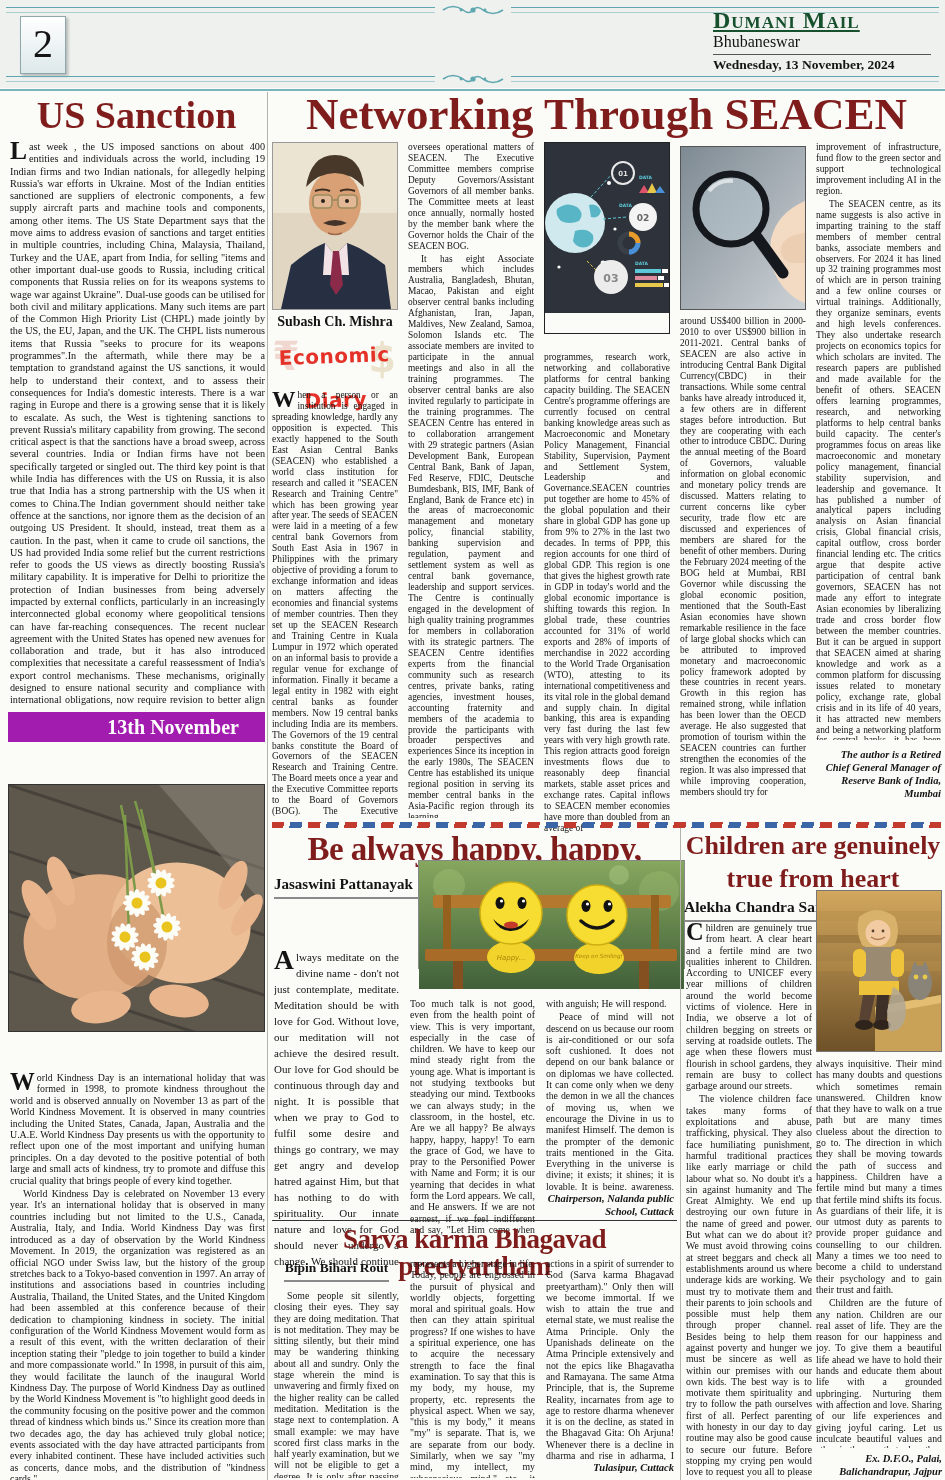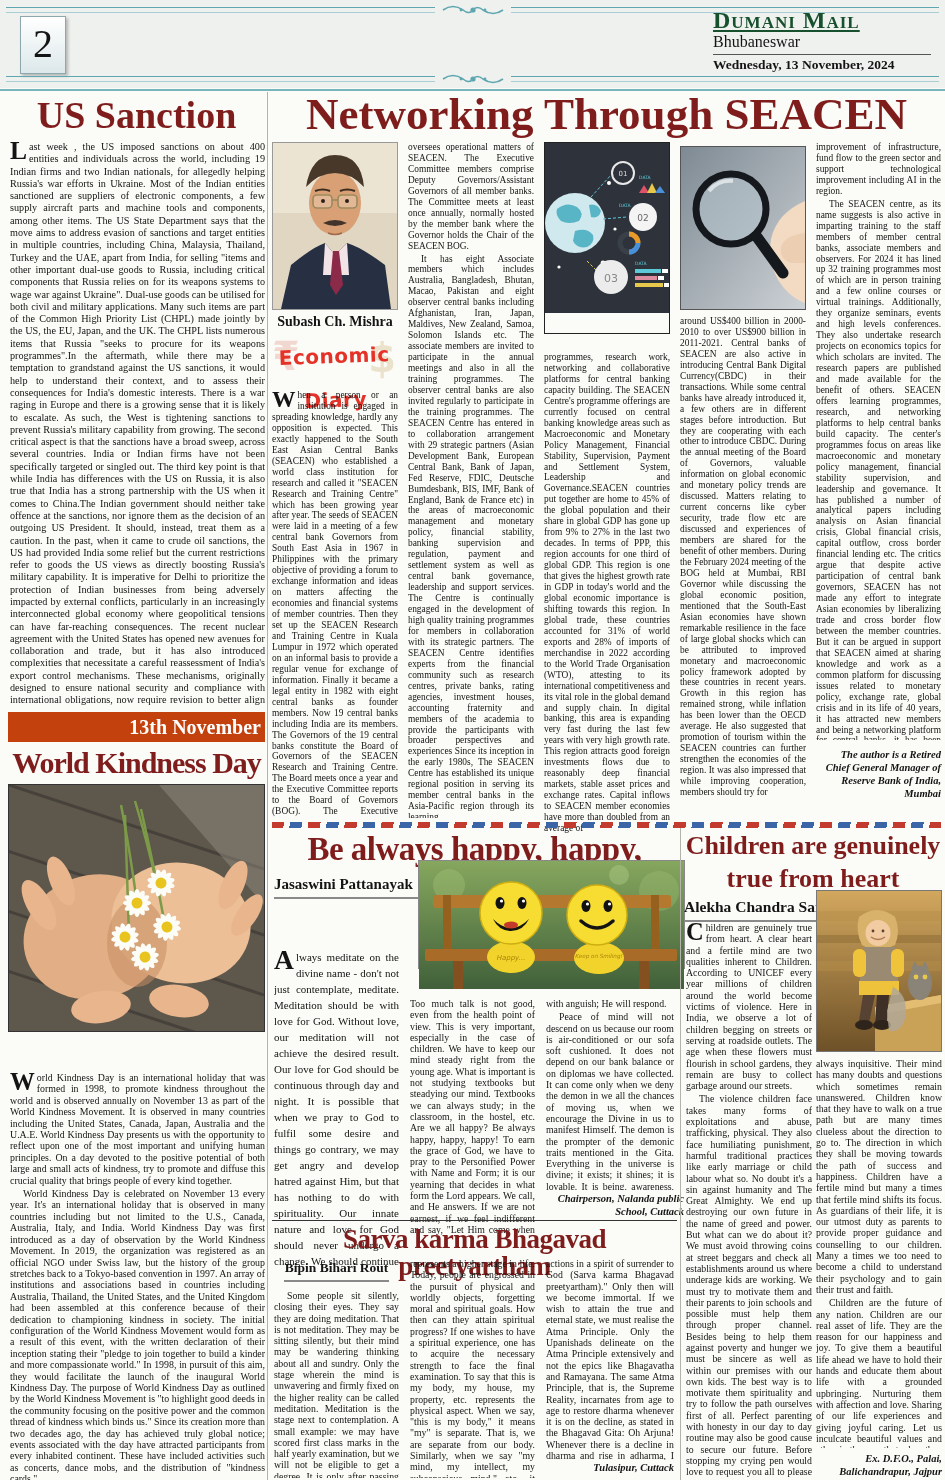--- a/index.html
+++ b/index.html
@@ -25,22 +25,22 @@
   .txt{position:absolute;overflow:hidden;text-align:justify;}
   .txt p{margin:0 0 0 0;}
   .txt p.ind{text-indent:13px;}
   .txt p+p{margin-top:2px;}
   .dc::first-letter{font-size:250%;font-weight:700;float:left;line-height:.78;padding-right:2px;}
   .hrule{position:absolute;border-top:1.5px solid #333;}
   .vrule{position:absolute;border-left:1px solid #b3b3ac;}
   .headline{position:absolute;font-weight:700;text-align:center;color:#7f1d1d;}
   .author{position:absolute;font-weight:700;border-bottom:2.5px solid #8a8a8a;padding-bottom:4px;}
   .footer-it{font-weight:700;font-style:italic;text-align:right;}
-  .banner{position:absolute;background:#c2410c;color:#fff;text-align:right;
-          font:700 20px/30px "Liberation Serif",serif;padding-right:4px;box-sizing:border-box;}
+  .banner{position:absolute;background:#a21caf;color:#fff;text-align:right;
+          font:700 20px/30px "Liberation Serif",serif;padding-right:26px;box-sizing:border-box;}
   .airmail{position:absolute;height:6px;
      background:repeating-linear-gradient(100deg,#c23b2e 0 12px,transparent 12px 18px,#3a66a8 18px 30px,transparent 30px 36px);}
   .imgbox{position:absolute;border:1px solid #333;box-sizing:border-box;}
   .imgbox svg{display:block;}
   
   .diary{position:absolute;text-align:center;}
   .diary .bgsym{position:absolute;font:700 40px/1 "DejaVu Sans",sans-serif;opacity:.3;}
   .diary .label{position:relative;font:700 20px/44px "DejaVu Sans",sans-serif;color:#e53228;letter-spacing:.5px;
                 transform:rotate(-2deg);display:block;}
 </style>
@@ -80,21 +80,20 @@
   </div>
   <div class="header-rule"></div>
 
   <div class="headline" style="left:8px;top:96px;width:257px;font-size:38px;line-height:1;">US Sanction</div>
   <div class="txt" style="left:10px;top:141px;width:255px;height:566px;font-size:10.2px;line-height:12.3px;">
     <p class="dc">Last week , the US imposed sanctions on about 400 entities and individuals across the world, including 19 Indian firms and two Indian nationals, for allegedly helping Russia's war efforts in Ukraine. Most of the Indian entities sanctioned are suppliers of electronic components, a few supply aircraft parts and machine tools and components, among other items. The US State Department says that the move aims to address evasion of sanctions and target entities in multiple countries, including China, Malaysia, Thailand, Turkey and the UAE, apart from India, for selling "items and other important dual-use goods to Russia, including critical components that Russia relies on for its weapons systems to wage war against Ukraine". Dual-use goods can be utilised for both civil and military applications. Many such items are part of the Common High Priority List (CHPL) made jointly by the US, the EU, Japan, and the UK. The CHPL lists numerous items that Russia "seeks to procure for its weapons programmes".In the aftermath, while there may be a temptation to grandstand against the US sanctions, it would help to understand their context, and to assess their consequences for India's domestic interests. There is a war raging in Europe and there is a growing sense that it is likely to escalate. As such, the West is tightening sanctions to prevent Russia's military capability from growing. The second critical aspect is that the sanctions have a broad sweep, across several countries. India or Indian firms have not been specifically targeted or singled out. The third key point is that while India has differences with the US on Russia, it is also true that India has a strong partnership with the US when it comes to China.The Indian government should neither take offence at the sanctions, nor ignore them as the decision of an outgoing US President. It should, instead, treat them as a caution. In the past, when it came to crude oil sanctions, the US had provided India some relief but the current restrictions refer to goods the US views as directly boosting Russia's military capability. It is imperative for Delhi to prioritize the protection of Indian businesses from being adversely impacted by external conflicts, particularly in an increasingly interconnected global economy where geopolitical tensions can have far-reaching consequences. The recent nuclear agreement with the United States has opened new avenues for collaboration and trade, but it has also introduced complexities that necessitate a careful reassessment of India's export control mechanisms. These mechanisms, originally designed to ensure national security and compliance with international obligations, now require revision to better align with the current geopolitical landscape.</p>
 
   </div>
 
   <div class="banner" style="left:8px;top:712px;width:257px;height:30px;">13th November</div>
-  <div class="headline" style="left:8px;top:748px;width:257px;font-size:30px;line-height:1;letter-spacing:-1px;">World Kindness Day</div>
   <div class="imgbox" style="left:8px;top:784px;width:257px;height:248px;">
     <svg width="255" height="246" viewBox="0 0 255 246">
       <defs>
         <g id="daisy">
           <g fill="#fdfdf8">
             <ellipse rx="4" ry="14"></ellipse>
             <ellipse rx="4" ry="14" transform="rotate(30)"></ellipse>
             <ellipse rx="4" ry="14" transform="rotate(60)"></ellipse>
             <ellipse rx="4" ry="14" transform="rotate(90)"></ellipse>
             <ellipse rx="4" ry="14" transform="rotate(120)"></ellipse>
@@ -173,21 +172,21 @@
   </div>
   <div class="txt" style="left:272px;top:390px;width:126px;height:428px;font-size:9.4px;line-height:10.95px;">
     <p class="dc">When a person or an institution is engaged in spreading knowledge, hardly any opposition is expected. This exactly happened to the South East Asian Central Banks (SEACEN) who established a world class institution for research and called it "SEACEN Research and Training Centre" which has been growing year after year. The seeds of SEACEN were laid in a meeting of a few central bank Governors from South East Asia in 1967 in Philippines with the primary objective of providing a forum to exchange information and ideas on matters affecting the economies and financial systems of member countries. Then they set up the SEACEN Research and Training Centre in Kuala Lumpur in 1972 which operated on an informal basis to provide a regular venue for exchange of information. Finally it became a legal entity in 1982 with eight central banks as founder members. Now 19 central banks including India are its members. The Governors of the 19 central banks constitute the Board of Governors of the SEACEN Research and Training Centre. The Board meets once a year and the Executive Committee reports to the Board of Governors (BOG). The Executive Committee</p>
   </div>
 
   <div class="txt" style="left:408px;top:142px;width:126px;height:676px;font-size:9.4px;line-height:10.95px;font-family:Liberation Serif, serif;">
     <p>oversees operational matters of SEACEN. The Executive Committee members comprise Deputy Governors/Assistant Governors of all member banks. The Committee meets at least once annually, normally hosted by the member bank where the Governor holds the Chair of the SEACEN BOG.</p>
     <p class="ind">It has eight Associate members which includes Australia, Bangladesh, Bhutan, Macao, Pakistan and eight observer central banks including Afghanistan, Iran, Japan, Maldives, New Zealand, Samoa, Solomon Islands etc. The associate members are invited to participate in the annual meetings and also in all the training programmes. The observer central banks are also invited regularly to participate in the training programmes. The SEACEN Centre has entered in to collaboration arrangement with 29 strategic partners (Asian Development Bank, European Central Bank, Bank of Japan, Fed Reserve, FDIC, Deutsche Bumdesbank, BIS, IMF, Bank of England, Bank de France etc) in the areas of macroeconomic management and monetary policy, financial stability, banking supervision and regulation, payment and settlement system as well as central bank governance, leadership and support services. The Centre is continually engaged in the development of high quality training programmes for members in collaboration with its strategic partners. The SEACEN Centre identifies experts from the financial community such as research centres, private banks, rating agencies, investment houses, accounting fraternity and members of the academia to provide the participants with broader perspectives and experiences Since its inception in the early 1980s, The SEACEN Centre has established its unique regional position in serving its member central banks in the Asia-Pacific region through its learning</p>
   </div>
 
-  <div class="imgbox" style="left:544px;top:142px;width:126px;height:192px;border-color:#222;">
+  <div class="imgbox" style="left:544px;top:142px;width:126px;height:192px;border-color:#222;font-weight:bold;">
     <svg width="124" height="170" viewBox="0 0 124 170">
       <rect width="124" height="170" fill="#2e333b"></rect>
       <circle cx="30" cy="80" r="30" fill="#cfe9ee"></circle>
       <g fill="#58b5c6">
         <path d="M12 66 Q22 58 32 64 Q40 70 34 78 Q24 82 16 78 Q10 72 12 66Z"></path>
         <path d="M30 88 Q42 84 48 92 Q50 100 42 104 Q32 106 28 98Z"></path>
         <path d="M44 62 Q52 60 56 68 Q54 76 46 74Z"></path>
       </g>
       <g fill="#ffffff">
           <circle cx="64" cy="40" r="2"></circle>
@@ -302,21 +301,21 @@
     <p class="dc">Always meditate on the divine name - don't not just contemplate, meditate. Meditation should be with love for God. Without love, our meditation will not achieve the desired result. Our love for God should be continuous through day and night. It is possible that when we pray to God to fulfil some desire and things go contrary, we may get angry and develop hatred against Him, but that has nothing to do with spirituality. Our innate nature and love for God should never undergo a change. We should continue to attach ourself to the divine name. That is real meditation. When we are in deep meditation, nothing in the external world should be visible to us even if we open our eyes.</p>
     <p class="ind">We also need to be careful about our speech. Too much talk is very bad. Do not indulge in excessive talk. Try to mend our nature. Observe silence as far as possible and be quiet. Talk as much as is needed. Just answer to the point. If we talk more, we will be branded as a chatter-box.</p>
   </div>
   <div class="txt" style="left:410px;top:998px;width:125px;height:238px;font-size:9.8px;line-height:11.3px;">
     <p>Too much talk is not good, even from the health point of view. This is very important, especially in the case of children. We have to keep our mind steady right from the young age. What is important is not studying textbooks but steadying our mind. Textbooks we can always study; in the classroom, in the hostel, etc. Are we all happy? Be always happy, happy, happy! To earn the grace of God, we have to pray to the Personified Power with Name and Form; it is our yearning that decides in what form the Lord appears. We call, and He answers. If we are not earnest, if we feel indifferent and say, "Let Him come when He wills, in the form He likes and with the name He prefers," He will not come at all. Call on Him</p>
   </div>
   <div class="txt" style="left:546px;top:998px;width:128px;height:192px;font-size:9.8px;line-height:11.3px;">
     <p>with anguish; He will respond.</p>
     <p class="ind">Peace of mind will not descend on us because our room is air-conditioned or our sofa soft cushioned. It does not depend on our bank balance or on diplomas we have collected. It can come only when we deny the demon in we all the chances of moving us, when we encourage the Divine in us to manifest Himself. The demon is the prompter of the demonic traits mentioned in the Gita. Everything in the universe is divine; it exists; it shines; it is lovable. It is being, awareness, beloved; it is being-awareness-bliss. For it is the same as the universal, eternal Absolute, which is also being-awareness-bliss.</p>
   </div>
-  <div class="footer-it" style="position:absolute;left:546px;top:1192px;width:128px;font-size:10.5px;line-height:13px;margin-left:10px;">
+  <div class="footer-it" style="position:absolute;left:546px;top:1192px;width:128px;font-size:10.5px;line-height:13px;">
     <div>Chairperson, Nalanda public</div>
     <div>School, Cuttack</div>
   </div>
 
   <div class="hrule" style="left:272px;top:1220px;width:405px;"></div>
 
   <div class="headline" style="left:272px;top:1226px;width:405px;font-size:27px;line-height:1;letter-spacing:-.5px;">Sarva karma Bhagavad preetyartham</div>
   <div class="author" style="left:284px;top:1260px;width:105px;font-size:13.5px;text-align:center;border-bottom-width:2px;">Bipin Bihari Rout</div>
   <div class="txt" style="left:274px;top:1290px;width:125px;height:188px;font-size:9.8px;line-height:11.3px;">
     <p class="ind">Some people sit silently, closing their eyes. They say they are doing meditation. That is not meditation. They may be sitting silently, but their mind may be wandering thinking about all and sundry. Only the stage wherein the mind is unwavering and firmly fixed on the higher reality can be called meditation. Meditation is the stage next to contemplation. A small example: we may have scored first class marks in the half yearly examination, but we will not be eligible to get a degree. It is only after passing the final examination that we become eligible to receive a degree. Contemplation and meditation are comparable to the half yearly and final examinations. Thus, spirituality</p>

